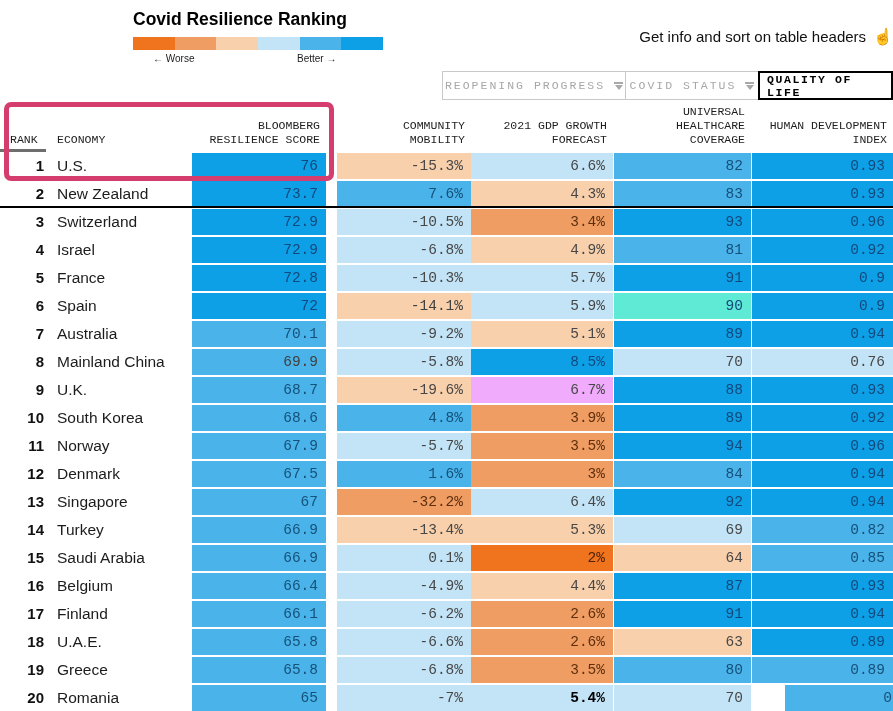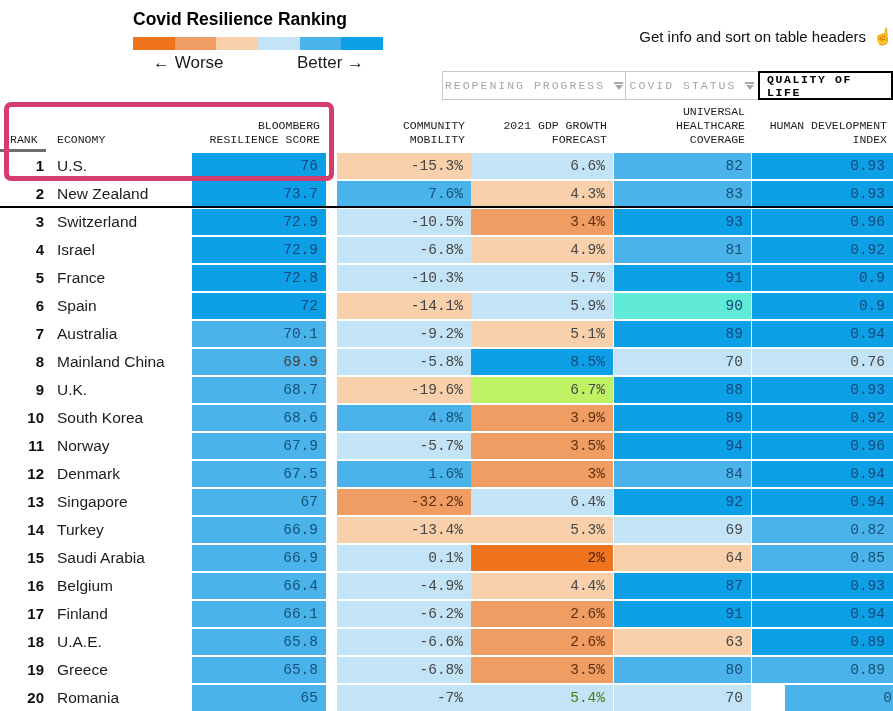--- a/index.html
+++ b/index.html
@@ -2,21 +2,21 @@
 <html><head>
 <meta charset="utf-8">
 <style>
   html,body{margin:0;padding:0;background:#fff;}
   body{width:893px;height:711px;overflow:hidden;position:relative;font-family:"Liberation Sans",sans-serif;}
   .stage{position:absolute;left:0;top:0;width:893px;height:711px;background:#fff;border-radius:29px;}
 
   .title{position:absolute;left:133px;top:9px;font-size:17.5px;font-weight:700;color:#000;}
   .legend{position:absolute;left:133px;top:37px;width:250px;height:13px;display:flex;}
   .legend .seg{flex:1;height:13px;}
-  .legend-label{position:absolute;top:53px;font-size:17px;color:#1c1c1c;}
+  .legend-label{position:absolute;top:53px;font-size:10px;color:#1c1c1c;}
   .legend-label.worse{left:153px;}
   .legend-label.better{left:297px;}
 
   .info{position:absolute;top:27px;right:0;font-size:15px;color:#111;white-space:nowrap;display:flex;align-items:center;}
   .info .hand{margin-left:7px;font-size:16px;color:#222;}
 
   .tabs{position:absolute;top:71px;right:0;display:flex;height:29px;}
   .tab{box-sizing:border-box;border:1px solid #c9c9c9;background:#fff;color:#a7a7a7;
        font-family:"Liberation Mono",monospace;font-size:11.5px;letter-spacing:2px;
        display:flex;align-items:center;justify-content:center;cursor:pointer;padding:0;}
@@ -184,21 +184,21 @@
         <div class="cell heat col-mobility" style="background: rgb(195, 228, 247); color: rgb(71, 71, 71);">-5.8%</div>
         <div class="cell heat col-gdp" style="background: rgb(13, 160, 231); color: rgb(18, 73, 124);">8.5%</div>
         <div class="cell heat col-healthcare" style="background: rgb(195, 228, 247); color: rgb(71, 71, 71);">70</div>
         <div class="cell heat col-hdi" style="background: rgb(195, 228, 247); color: rgb(71, 71, 71);">0.76</div>
       </div>
       <div class="trow" style="top: 376px;">
         <div class="cell col-rank rank">9</div>
         <div class="cell col-economy econ">U.K.</div>
         <div class="cell heat col-score" style="background: rgb(74, 179, 234); color: rgb(21, 81, 121);">68.7</div>
         <div class="cell heat col-mobility" style="background: rgb(248, 208, 171); color: rgb(71, 71, 71);">-19.6%</div>
-        <div class="cell heat col-gdp" style="background: #bef264; color: rgb(71, 71, 71);">6.7%</div>
+        <div class="cell heat col-gdp" style="background: #f0abfc; color: rgb(71, 71, 71);">6.7%</div>
         <div class="cell heat col-healthcare" style="background: rgb(13, 160, 231); color: rgb(18, 73, 124);">88</div>
         <div class="cell heat col-hdi" style="background: rgb(13, 160, 231); color: rgb(18, 73, 124);">0.93</div>
       </div>
       <div class="trow" style="top: 404px;">
         <div class="cell col-rank rank">10</div>
         <div class="cell col-economy econ">South Korea</div>
         <div class="cell heat col-score" style="background: rgb(74, 179, 234); color: rgb(21, 81, 121);">68.6</div>
         <div class="cell heat col-mobility" style="background: rgb(74, 179, 234); color: rgb(21, 81, 121);">4.8%</div>
         <div class="cell heat col-gdp" style="background: rgb(240, 157, 99); color: rgb(95, 46, 12);">3.9%</div>
         <div class="cell heat col-healthcare" style="background: rgb(13, 160, 231); color: rgb(18, 73, 124);">89</div>
@@ -283,21 +283,21 @@
         <div class="cell heat col-mobility" style="background: rgb(195, 228, 247); color: rgb(71, 71, 71);">-6.8%</div>
         <div class="cell heat col-gdp" style="background: rgb(240, 157, 99); color: rgb(95, 46, 12);">3.5%</div>
         <div class="cell heat col-healthcare" style="background: rgb(74, 179, 234); color: rgb(21, 81, 121);">80</div>
         <div class="cell heat col-hdi" style="background: rgb(74, 179, 234); color: rgb(21, 81, 121);">0.89</div>
       </div>
       <div class="trow" style="top: 684px;">
         <div class="cell col-rank rank">20</div>
         <div class="cell col-economy econ">Romania</div>
         <div class="cell heat col-score" style="background: rgb(74, 179, 234); color: rgb(21, 81, 121);">65</div>
         <div class="cell heat col-mobility" style="background: rgb(195, 228, 247); color: rgb(71, 71, 71);">-7%</div>
-        <div class="cell heat col-gdp" style="background: rgb(195, 228, 247); color: #4d7c0f;">5.4%</div>
+        <div class="cell heat col-gdp" style="background: rgb(195, 228, 247); color: #000000; font-weight: bold;">5.4%</div>
         <div class="cell heat col-healthcare" style="background: rgb(195, 228, 247); color: rgb(71, 71, 71);">70</div>
         <div class="cell heat col-hdi" style="background: rgb(74, 179, 234); color: rgb(21, 81, 121); margin-left: 33px;">0.83</div>
       </div>
     </div>
 
   <div class="divider"></div>
   <div class="highlight-box"></div>
 
 </div>
 

